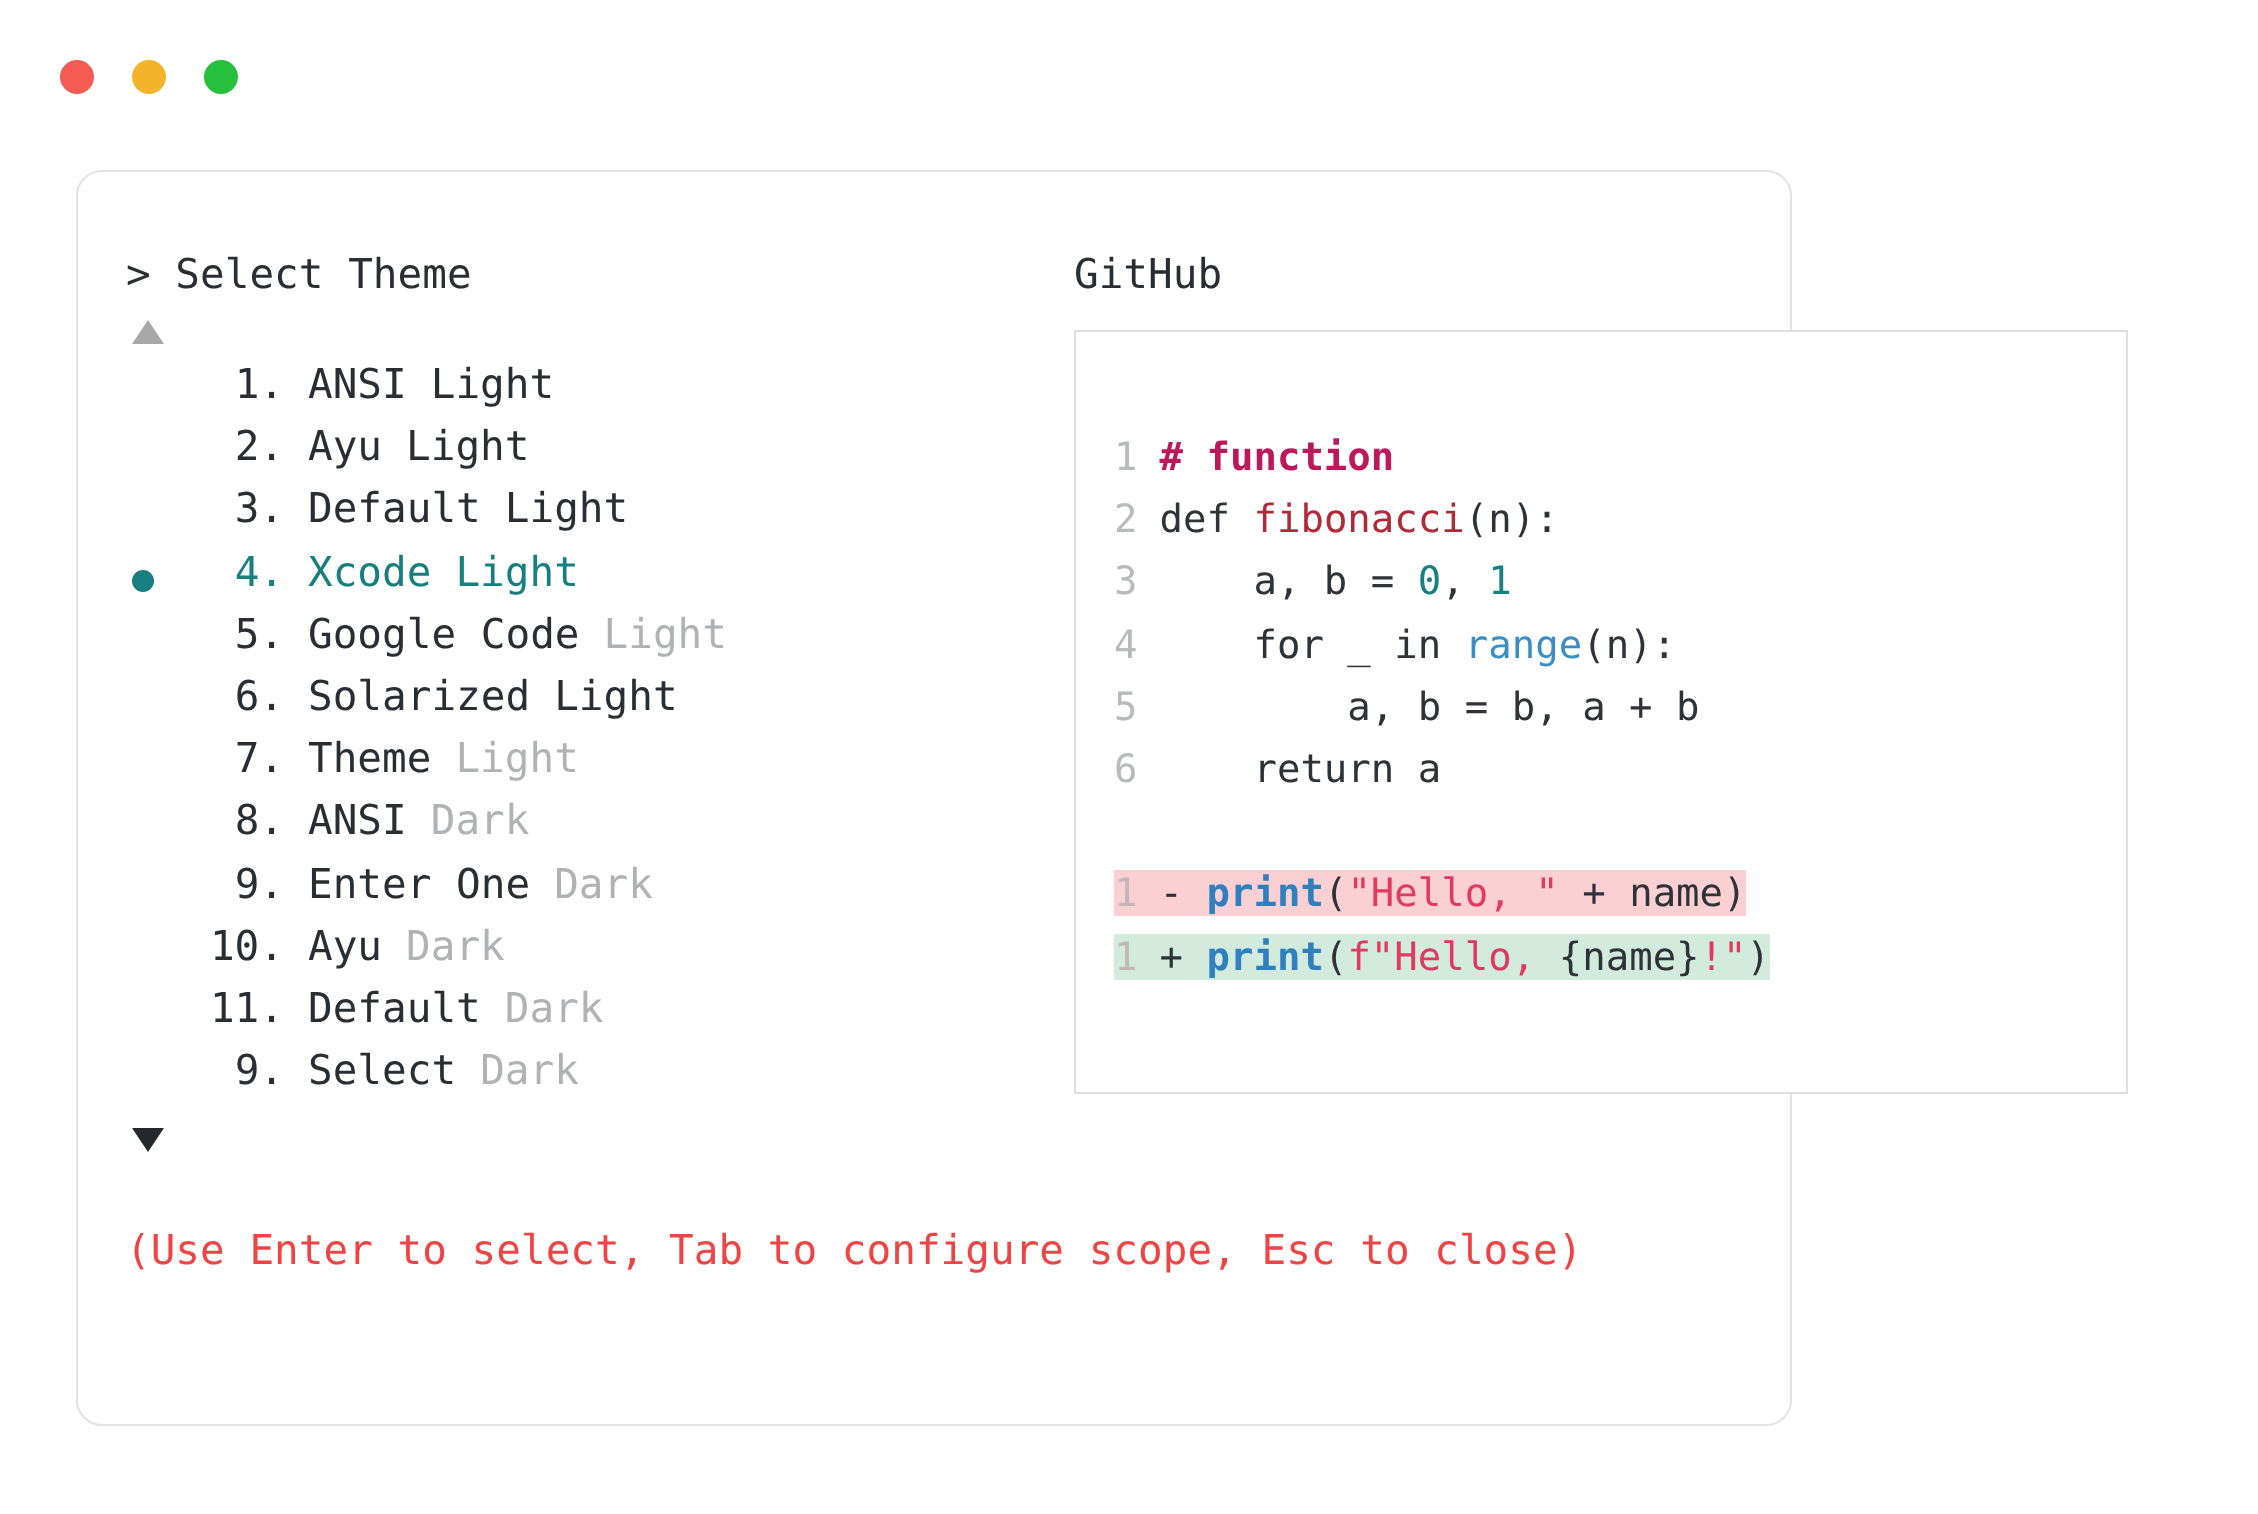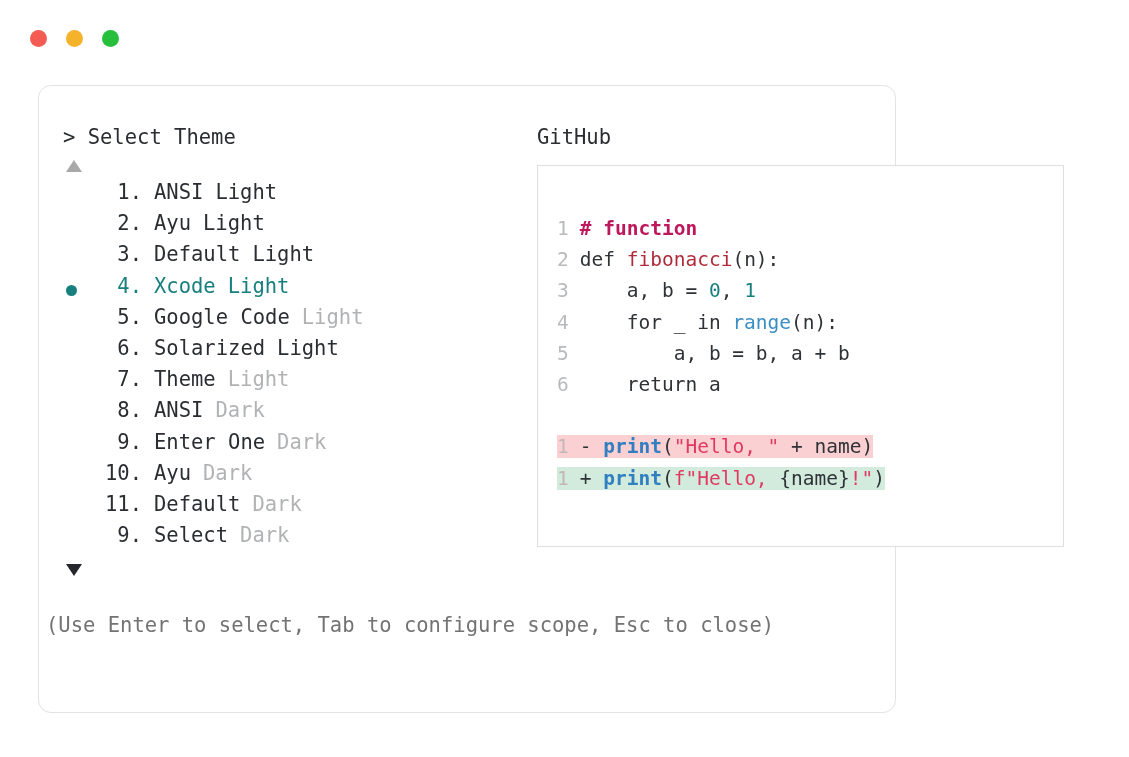--- a/index.html
+++ b/index.html
@@ -136,24 +136,24 @@
     white-space: pre;
   }
   .tname { padding-left: 12px; }
   .tvariant { padding-left: 12px; }
   .muted { color: #b0b2b4; }
   .sel { color: #17807e; }
 
   
   .hint {
     position: absolute;
-    left: 7px;
+    left: 24px;
     top: 527px;
     font-size: 20.5px;
-    color: #737373;
+    color: #ef4444;
     white-space: pre;
   }
 
   
   .preview-box {
     margin-top: 15px;
     width: 527px;
     height: 382px;
     border: 1px solid #dededf;
     background: #ffffff;

